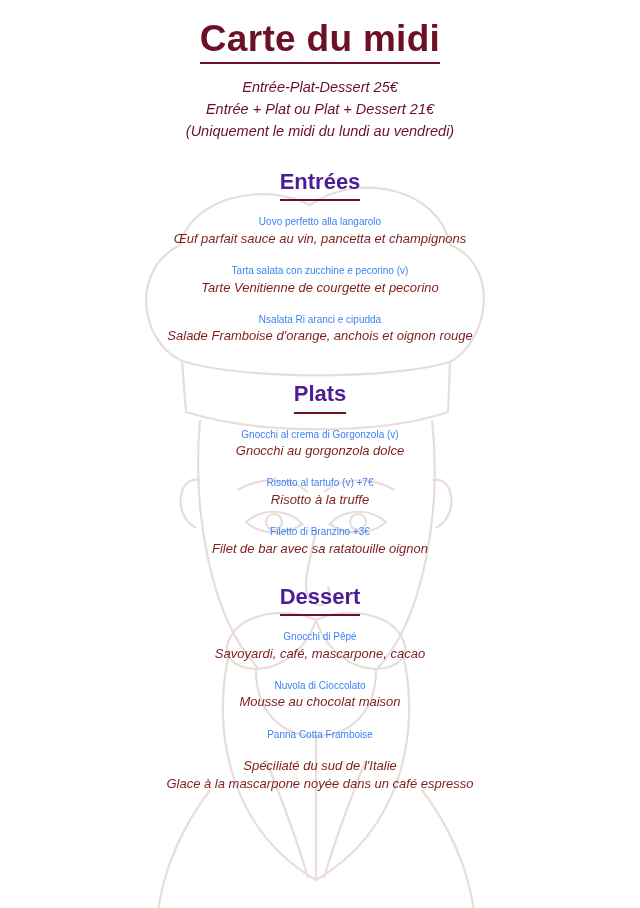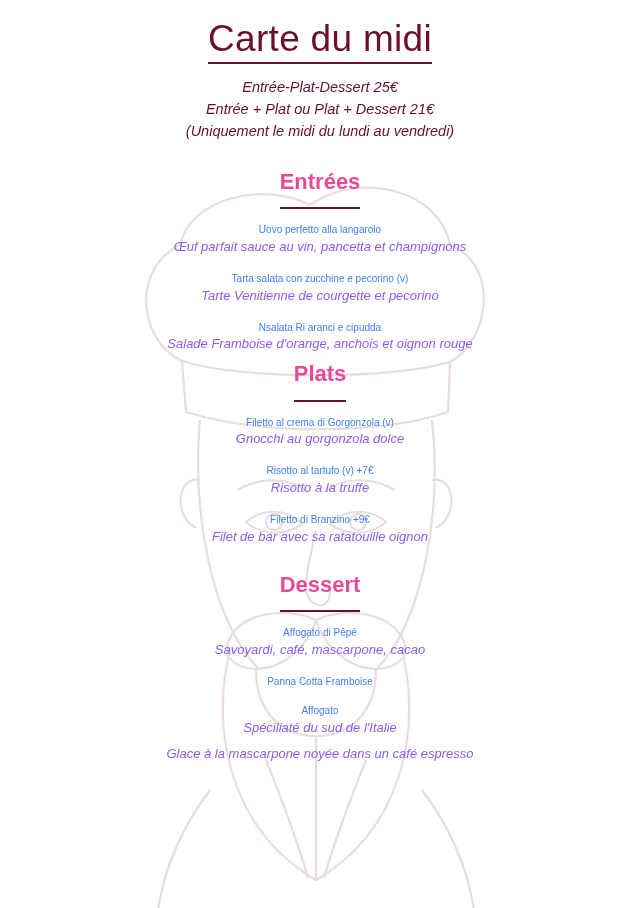--- a/index.html
+++ b/index.html
@@ -35,77 +35,77 @@
     z-index: 2;
     width: 640px;
     height: 908px;
     box-sizing: border-box;
     padding: 10px 40px 0 40px;
     text-align: center;
   }
 
   .doc-title {
     font-size: 37px;
-    font-weight: normal;
+    font-weight: bold;
     color: #6b1026;
     letter-spacing: 0.3px;
     margin: 8px 0 0 0;
     display: inline-block;
     border-bottom: 2px solid #6b1026;
     padding-bottom: 1px;
     line-height: 1.15;
   }
 
   .subtitle-block {
     margin-top: 12px;
     color: #6b1026;
     font-style: italic;
     font-size: 14.5px;
     line-height: 1.55;
   }
 
   .section-title {
     font-size: 22px;
     font-weight: bold;
-    color: #ec4899;
+    color: #4c1d95;
     display: inline-block;
     border-bottom: 2px solid #6b1026;
-    padding-bottom: 12px;
+    padding-bottom: 4px;
     line-height: 1.2;
   }
 
   .section {
     margin-top: 26px;
   }
-  .section.plats { margin-top: 8px; }
+  .section.plats { margin-top: 36px; }
   .section.dessert { margin-top: 26px; }
 
   .items {
     margin-top: 14px;
   }
 
   .item {
     margin-bottom: 16px;
   }
   .item:last-child { margin-bottom: 0; }
 
   .item-name {
     font-size: 10px;
     color: #3b82f6;
     line-height: 1.35;
   }
 
   .item-desc {
     font-size: 13px;
     font-style: italic;
-    color: #8b5cf6;
+    color: #7f1d1d;
     line-height: 1.4;
     margin-top: 1px;
   }
-  .item-desc.second { margin-top: 8px; }
+  .item-desc.second { margin-top: 0; }
 
   .spacer-bottom { height: 18px; }
 </style>
 </head>
 <body>
 
 <svg id="watermark" viewBox="0 0 520 760" aria-hidden="true">
   <g fill="none" stroke="#e9dcdc" stroke-width="2.2">
 
     <path d="M120 210 C 80 190, 70 120, 120 95 C 130 50, 200 30, 250 55 C 300 20, 380 40, 390 95 C 440 115, 430 190, 390 212"></path>
@@ -169,47 +169,50 @@
         <div class="item-desc">Salade Framboise d'orange, anchois et oignon rouge</div>
       </div>
     </div>
   </div>
 
   
   <div class="section plats">
     <div class="section-title">Plats</div>
     <div class="items">
       <div class="item">
-        <div class="item-name">Filetto al crema di Gorgonzola (v)</div>
+        <div class="item-name">Gnocchi al crema di Gorgonzola (v)</div>
         <div class="item-desc">Gnocchi au gorgonzola dolce</div>
       </div>
       <div class="item">
         <div class="item-name">Risotto al tartufo (v) +7€</div>
         <div class="item-desc">Risotto à la truffe</div>
       </div>
       <div class="item">
-        <div class="item-name">Filetto di Branzino +9€</div>
+        <div class="item-name">Filetto di Branzino +3€</div>
         <div class="item-desc">Filet de bar avec sa ratatouille oignon</div>
       </div>
     </div>
   </div>
 
   
   <div class="section dessert">
     <div class="section-title">Dessert</div>
     <div class="items">
       <div class="item">
-        <div class="item-name">Affogato di Pêpé</div>
+        <div class="item-name">Gnocchi di Pêpé</div>
         <div class="item-desc">Savoyardi, café, mascarpone, cacao</div>
       </div>
       <div class="item">
+        <div class="item-name">Nuvola di Cioccolato</div>
+        <div class="item-desc">Mousse au chocolat maison</div>
+      </div>
+      <div class="item">
         <div class="item-name">Panna Cotta Framboise</div>
       </div>
       <div class="item">
-        <div class="item-name">Affogato</div>
         <div class="item-desc">Spéciliaté du sud de l'Italie</div>
         <div class="item-desc second">Glace à la mascarpone noyée dans un café espresso</div>
       </div>
     </div>
   </div>
 
   <div class="spacer-bottom"></div>
 </div>
 
 </body></html>

